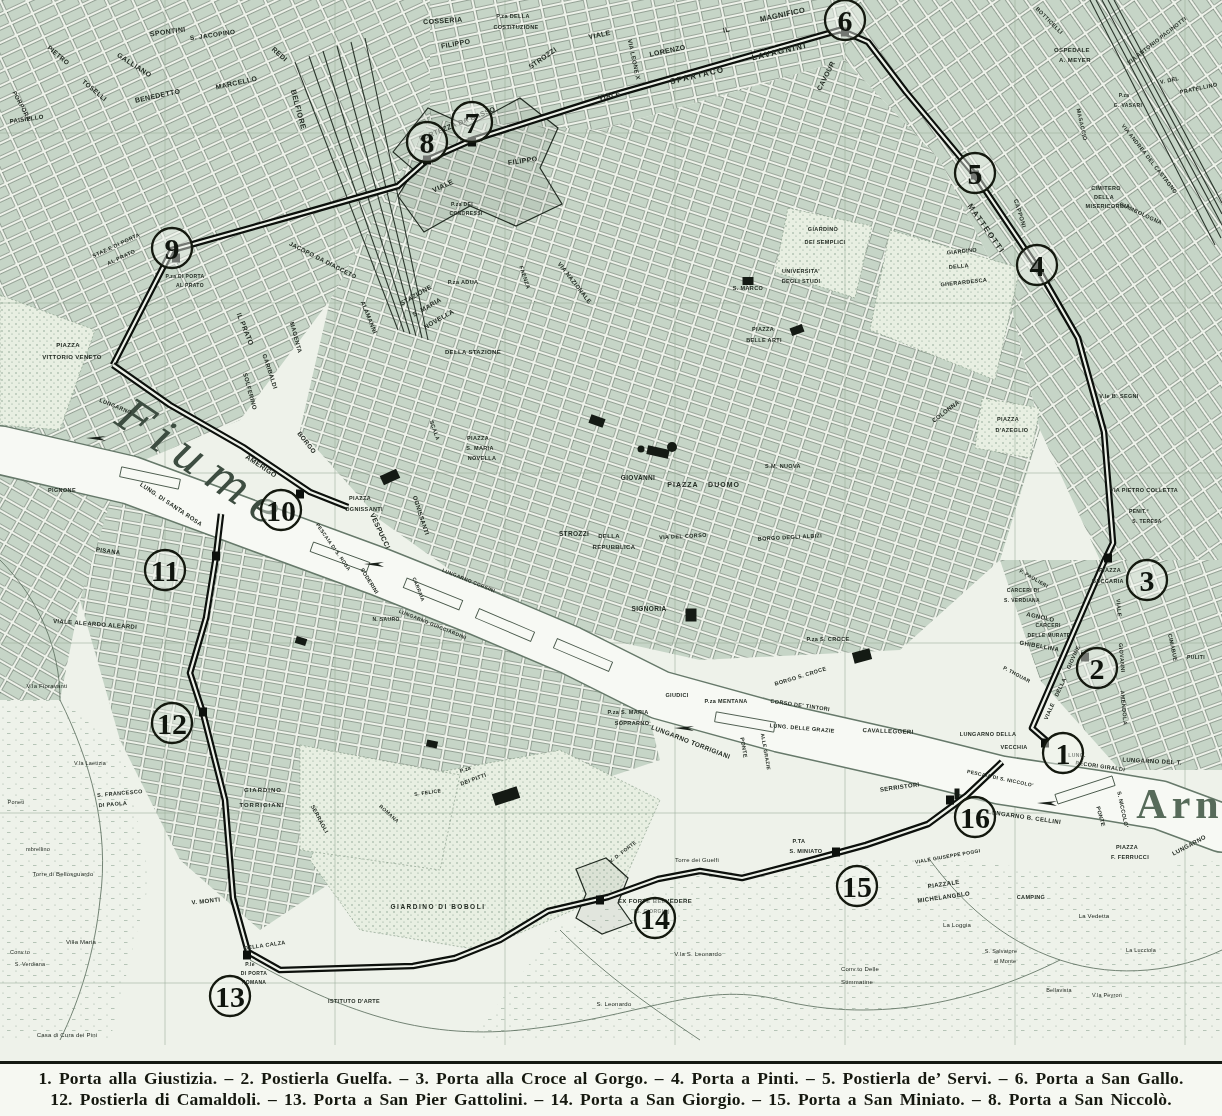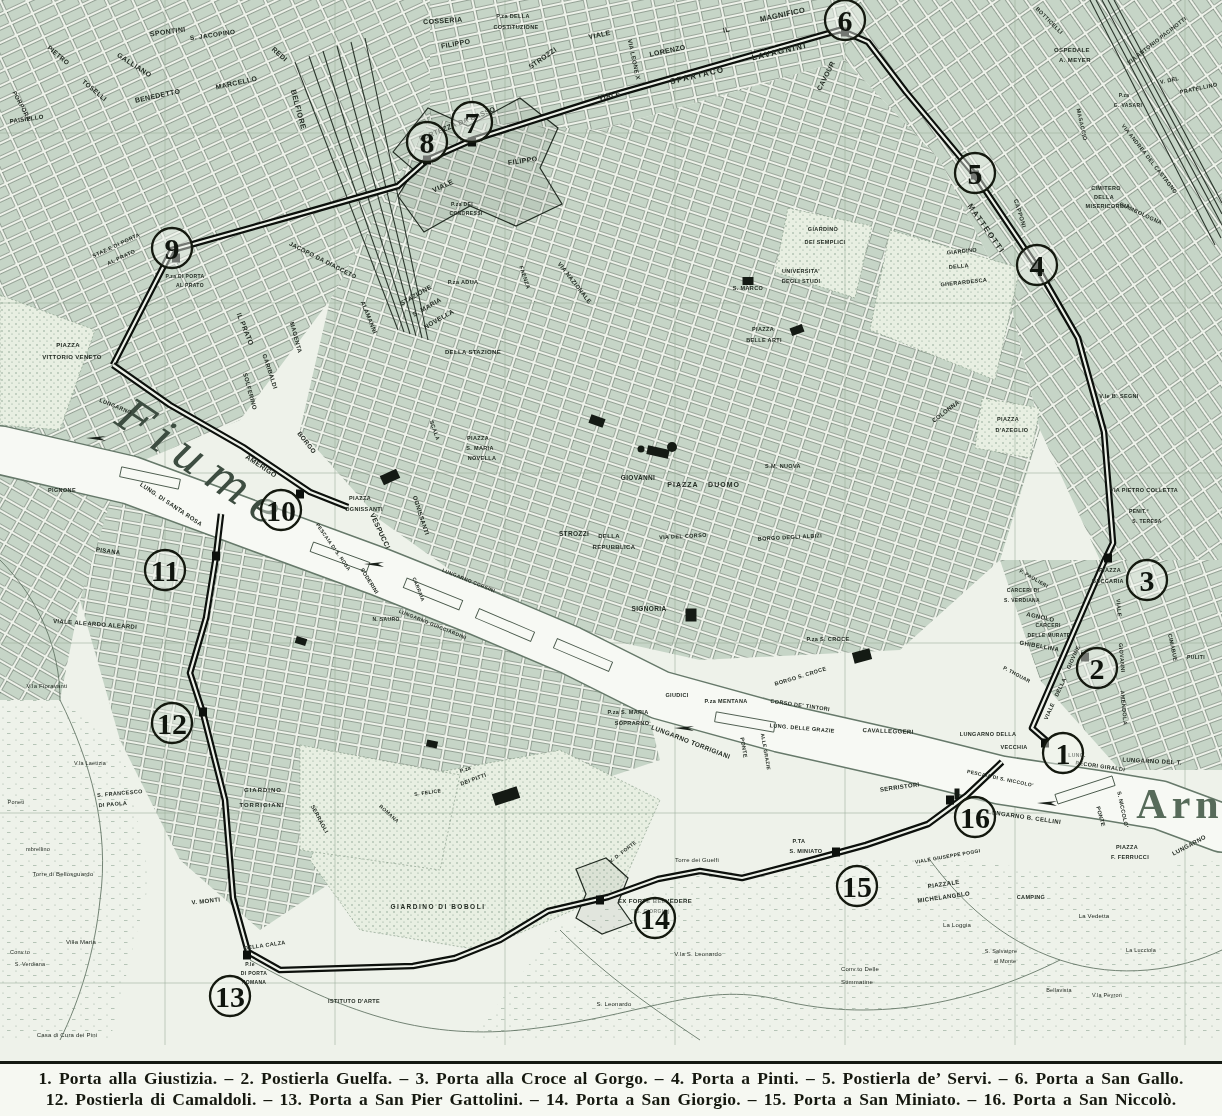--- a/index.html
+++ b/index.html
@@ -441,15 +441,15 @@
         <circle r="20" fill="rgba(242,246,240,0.45)" stroke="#14190f" stroke-width="2.3"></circle>
         <text y="10.5" text-anchor="middle" font-size="30" class="gnum">15</text>
       </g>
       <g transform="translate(975,817)">
         <circle r="20" fill="rgba(242,246,240,0.45)" stroke="#14190f" stroke-width="2.3"></circle>
         <text y="10.5" text-anchor="middle" font-size="30" class="gnum">16</text>
       </g>
     </svg>
   <div id="legend">
     <div>1.  Porta alla Giustizia. – 2.  Postierla Guelfa. – 3.  Porta alla Croce al Gorgo. – 4.  Porta a Pinti. – 5.  Postierla de’ Servi. – 6.  Porta a San Gallo.</div>
-    <div>12.  Postierla di Camaldoli. – 13.  Porta a San Pier Gattolini. – 14.  Porta a San Giorgio. – 15.  Porta a San Miniato. – 16.  Porta a San Niccolò.</div>
+    <div>12.  Postierla di Camaldoli. – 13.  Porta a San Pier Gattolini. – 14.  Porta a San Giorgio. – 15.  Porta a San Miniato. – 8.  Porta a San Niccolò.</div>
   </div>
 </div>
 
 </body></html>

